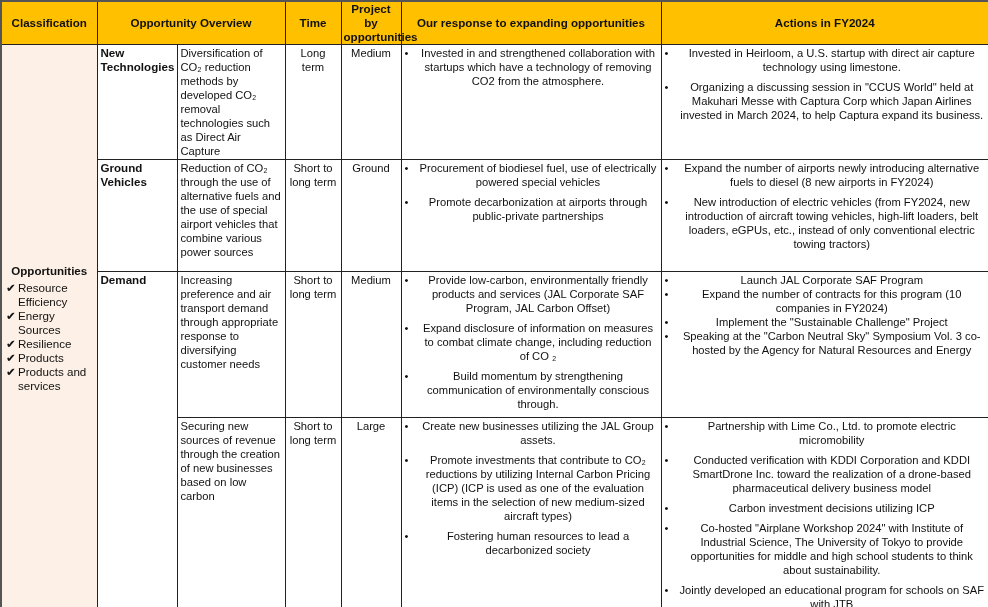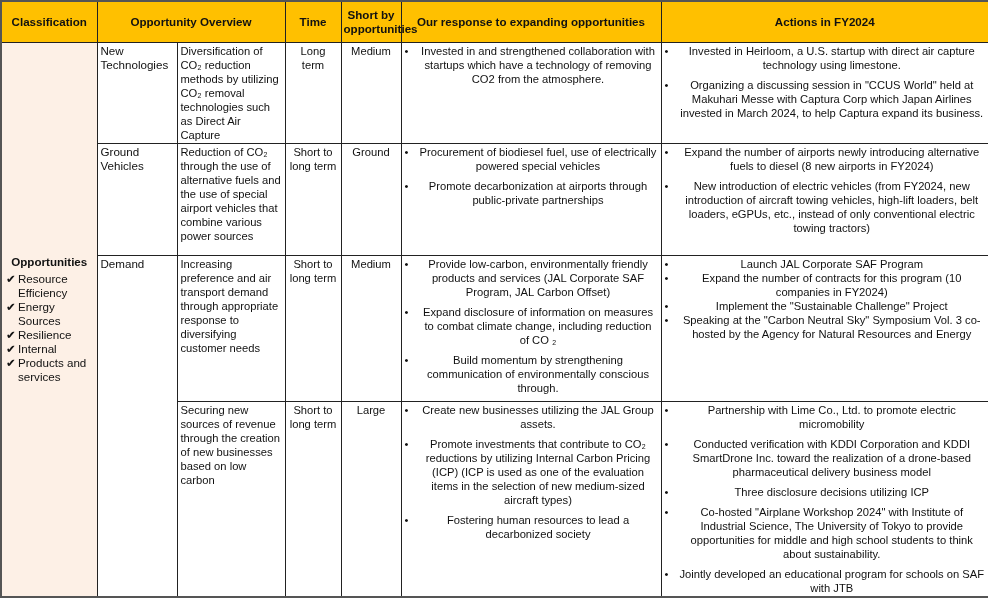--- a/index.html
+++ b/index.html
@@ -5,21 +5,21 @@
   html, body { margin: 0; padding: 0; background: #ffffff; }
   body { width: 988px; height: 607px; overflow: hidden; font-family: "Liberation Sans", sans-serif; color: #111; }
   table { border-collapse: collapse; table-layout: fixed; width: 988px; position: absolute; left: 0; top: 0; }
   td, th { border: 1px solid #222; vertical-align: top; font-size: 11.2px; line-height: 14px; padding: 1px 3px; }
   th { background: #ffc000; font-weight: bold; text-align: center; vertical-align: middle; font-size: 11.6px; line-height: 14px; padding: 0 2px; }
   .outer { border: 2px solid #555; }
   .cls-cell { background: #fdf0e6; vertical-align: middle; padding: 0 4px; }
   .cls-title { font-weight: bold; text-align: center; font-size: 11.6px; margin-bottom: 3px; }
   .cls-item { display: flex; font-size: 11.6px; line-height: 14px; }
   .check { width: 12px; flex: none; }
-  .cat { font-weight: normal; font-size: 11.6px; }
+  .cat { font-weight: bold; font-size: 11.6px; }
   .center { text-align: center; margin-left: 11px; }
   ul { list-style: none; margin: 0; padding: 0; }
   li { display: flex; margin-bottom: 6px; }
   li.tight { margin-bottom: 0; }
   .bullet { width: 14px; flex: none; }
   .txt { flex: 1; text-align: center; }
 </style>
 </head>
 <body>
 
@@ -31,21 +31,21 @@
       <col style="width:56px">
       <col style="width:60px">
       <col style="width:260px">
       <col style="width:328px">
   </colgroup>
   <thead>
     <tr style="height:41px">
       <th>Classification</th>
       <th colspan="2">Opportunity Overview</th>
       <th>Time</th>
-      <th>Short by opportunities</th>
+      <th>Project by opportunities</th>
       <th>Our response to expanding opportunities</th>
       <th>Actions in FY2024</th>
     </tr>
   </thead>
   <tbody>
 
     <tr style="height:98px">
       <td rowspan="4" class="cls-cell">
         <div class="cls-title">Opportunities</div>
         <div class="cls-item">
@@ -55,29 +55,29 @@
         <div class="cls-item">
             <span class="check">✔</span>
             <span>Energy Sources</span>
           </div>
         <div class="cls-item">
             <span class="check">✔</span>
             <span>Resilience</span>
           </div>
         <div class="cls-item">
             <span class="check">✔</span>
-            <span>Internal</span>
+            <span>Products</span>
           </div>
         <div class="cls-item">
             <span class="check">✔</span>
             <span>Products and services</span>
           </div>
       </td>
       <td class="cat">New Technologies</td>
-      <td>Diversification of CO₂ reduction methods by utilizing CO₂ removal technologies such as Direct Air Capture</td>
+      <td>Diversification of CO₂ reduction methods by developed CO₂ removal technologies such as Direct Air Capture</td>
       <td class="center">Long term</td>
       <td class="center">Medium</td>
       <td>
         <ul>
           <li>
               <span class="bullet">•</span>
               <span class="txt">Invested in and strengthened collaboration with startups which have a technology of removing CO2 from the atmosphere.</span>
             </li>
         </ul>
       </td>
@@ -194,21 +194,21 @@
           <li>
               <span class="bullet">•</span>
               <span class="txt">Partnership with Lime Co., Ltd. to promote electric micromobility</span>
             </li>
           <li>
               <span class="bullet">•</span>
               <span class="txt">Conducted verification with KDDI Corporation and KDDI SmartDrone Inc. toward the realization of a drone-based pharmaceutical delivery business model</span>
             </li>
           <li>
               <span class="bullet">•</span>
-              <span class="txt">Three disclosure decisions utilizing ICP</span>
+              <span class="txt">Carbon investment decisions utilizing ICP</span>
             </li>
           <li>
               <span class="bullet">•</span>
               <span class="txt">Co-hosted "Airplane Workshop 2024" with Institute of Industrial Science, The University of Tokyo to provide opportunities for middle and high school students to think about sustainability.</span>
             </li>
           <li class="tight">
               <span class="bullet">•</span>
               <span class="txt">Jointly developed an educational program for schools on SAF with JTB</span>
             </li>
         </ul>

